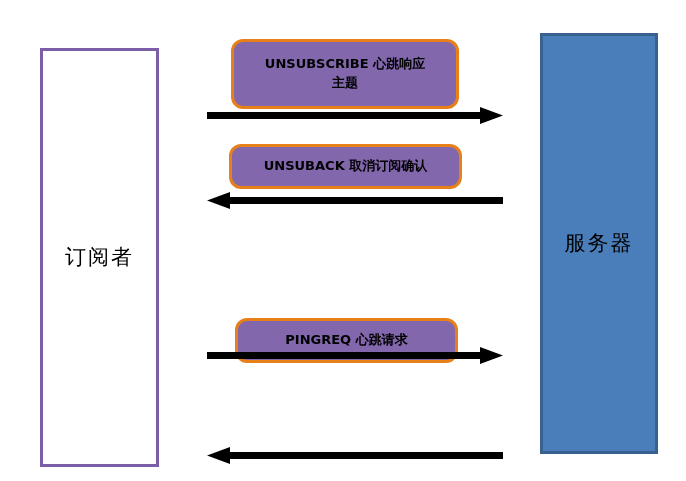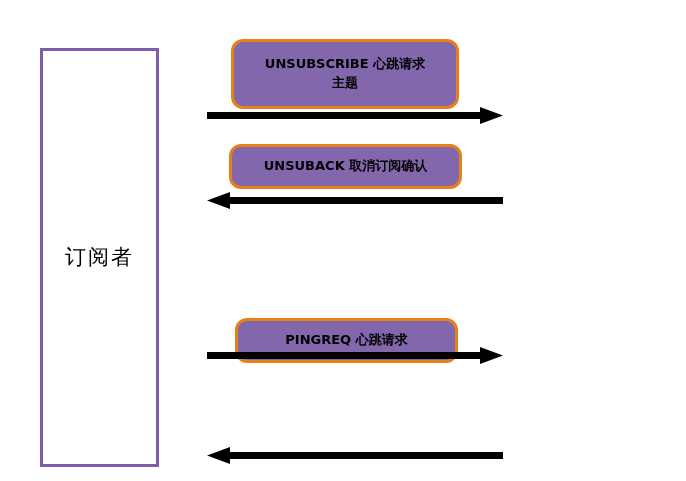--- a/index.html
+++ b/index.html
@@ -90,24 +90,27 @@
 </style>
 </head>
 <body>
 
 <div id="canvas">
 
   <div class="actor" id="actor-subscriber">
     <span class="actor-label">订阅者</span>
   </div>
 
+  <div class="actor" id="actor-server">
+    <span class="actor-label">服务器</span>
+  </div>
 
   <div class="msg" id="msg-unsubscribe">
     <span class="msg-label">
-      <span>UNSUBSCRIBE 心跳请求</span><br>
+      <span>UNSUBSCRIBE 心跳响应</span><br>
       <span>主题</span>
     </span>
   </div>
 
   <div class="msg" id="msg-unsuback">
     <span class="msg-label">UNSUBACK 取消订阅确认</span>
   </div>
 
   <div class="msg" id="msg-pingreq">
     <span class="msg-label">PINGREQ 心跳请求</span>

